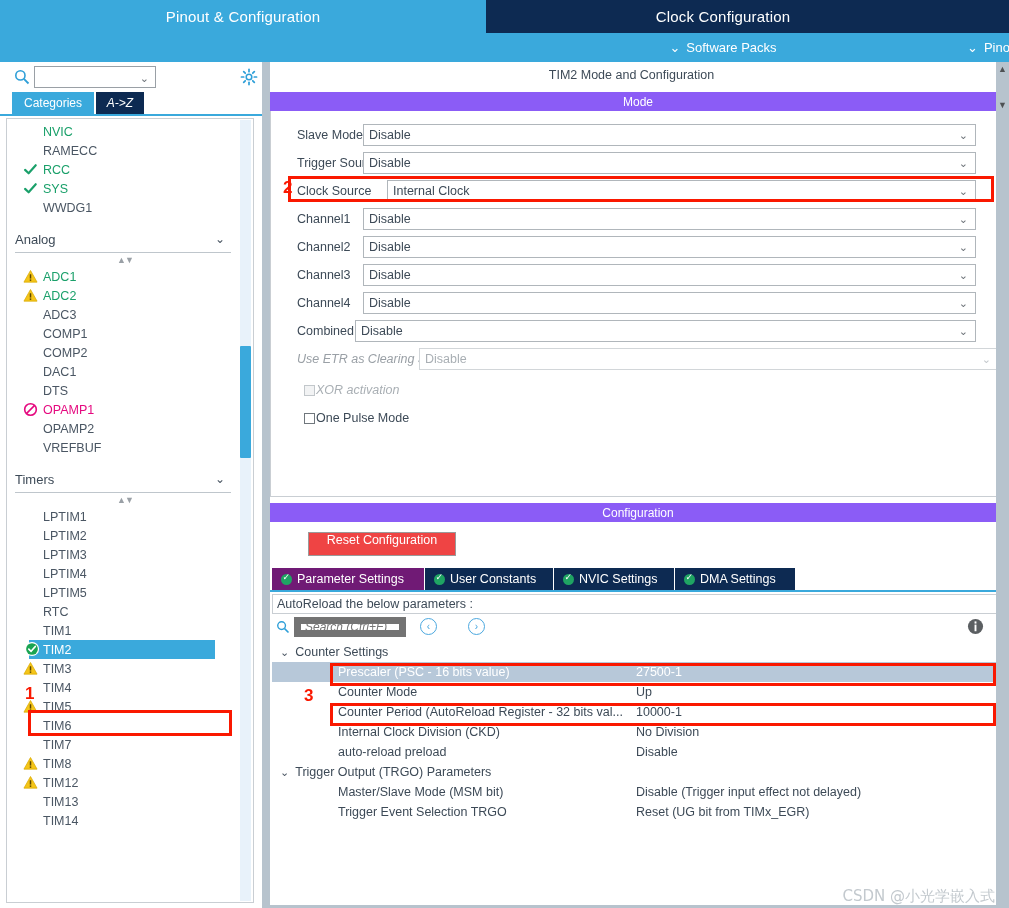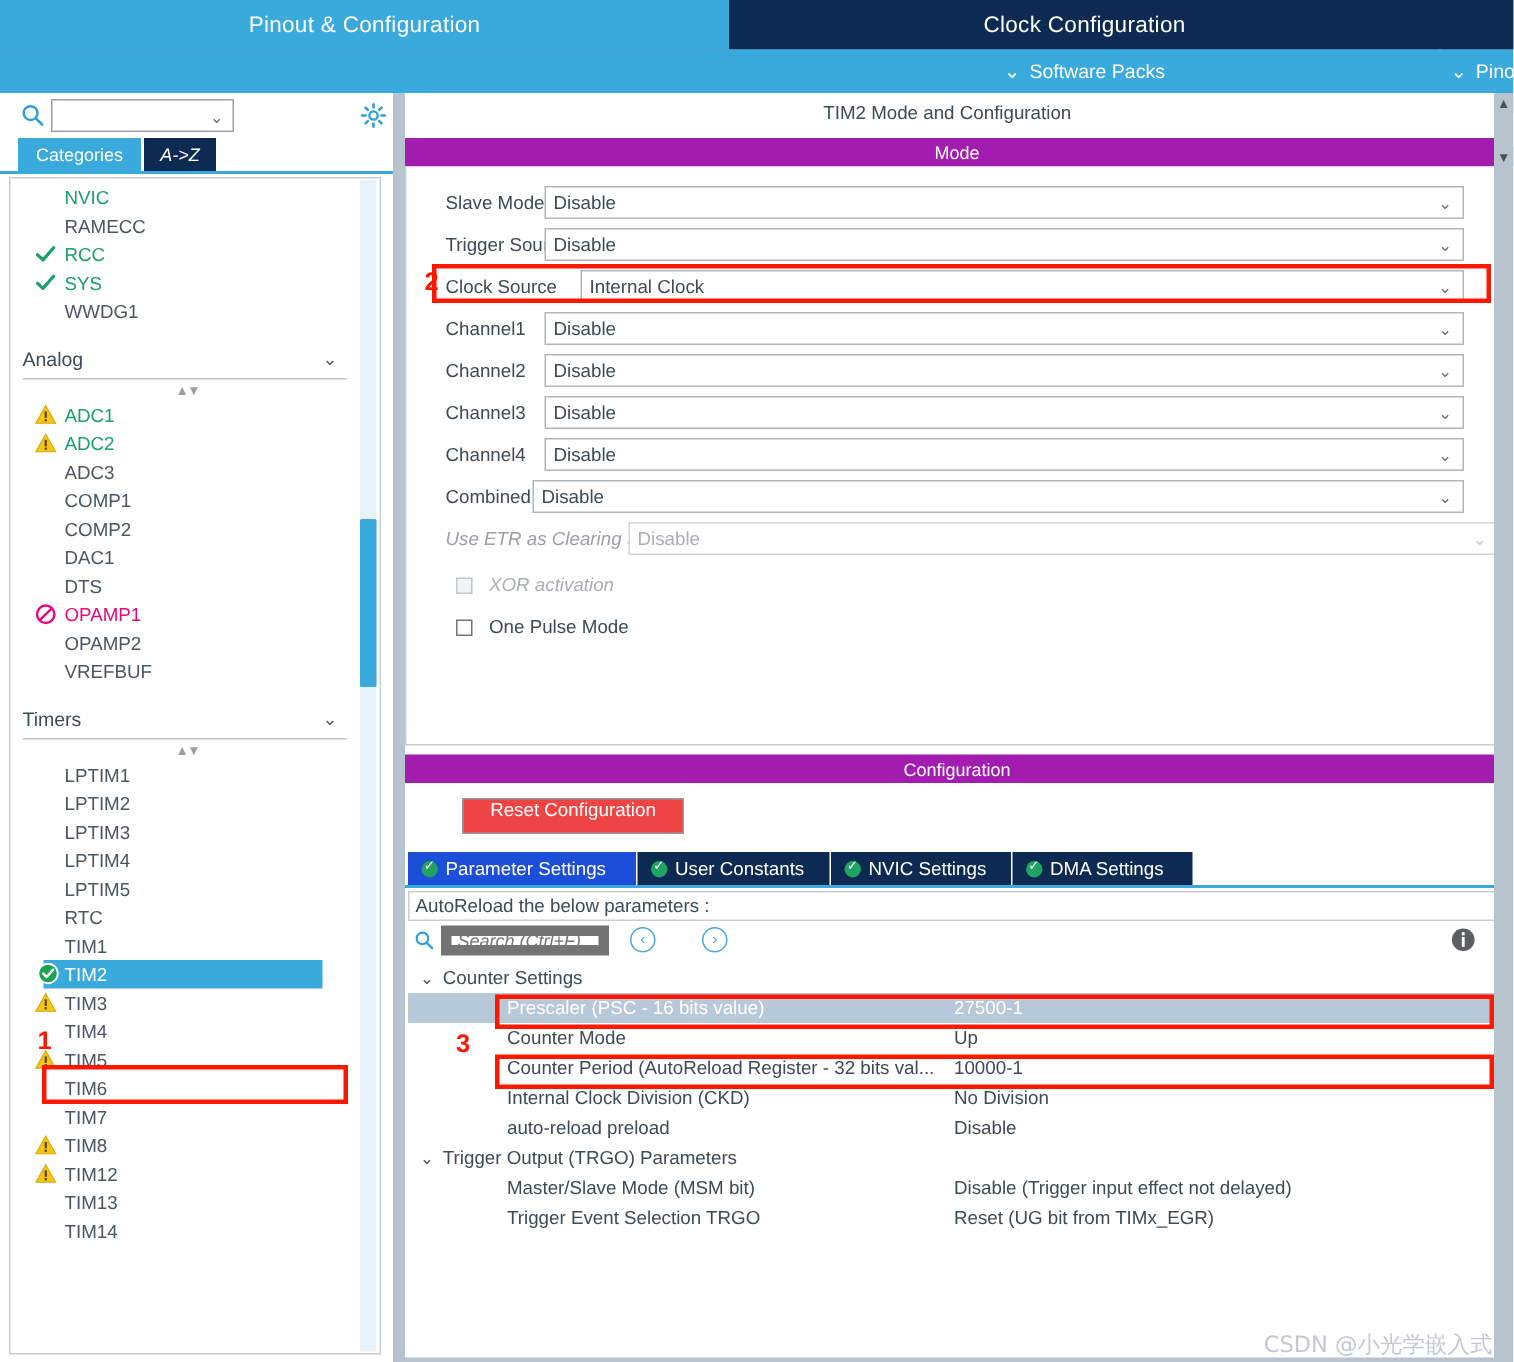--- a/index.html
+++ b/index.html
@@ -99,58 +99,58 @@
   
   .rightpanel { position:absolute; left:270px; top:62px; width:632px; height:846px; background:#ffffff; }
 
   .panel-title {
     position:absolute; left:0; top:0; width:723px; height:26px;
     display:flex; align-items:center; justify-content:center;
     font-size:12.5px; color:#3d4a57; background:#ffffff;
   }
   .section-band {
     position:absolute; left:0; width:736px; height:19px;
-    background:#a21caf; color:#ffffff; font-size:12px;
+    background:#8b5cf6; color:#ffffff; font-size:12px;
     display:flex; align-items:center; justify-content:center;
   }
   #mode-band { top:30px; }
   #config-band { top:441px; }
 
   .modebox { position:absolute; left:0; top:49px; width:736px; height:386px; border:1px solid #c9ced3; border-top:none; background:#fff; }
 
   .frow { position:absolute; height:22px; display:flex; align-items:center; }
   .flabel { font-size:12.5px; color:#3d4a57; white-space:nowrap;text-align:right; }
   .flabel.dim { color:#9aa0a6; font-style:italic; }
   .fselect {
     height:22px; border:1px solid #b0b6bb; background:#ffffff;
     display:flex; align-items:center; padding-left:5px;
     font-size:12.5px; color:#3d4a57; position:relative;
   }
   .fselect.dim { color:#a9afb4; border-color:#d2d6d9; }
   .fselect .sarrow { position:absolute; right:7px; top:4px; color:#6b7177; font-size:11px; }
   .fselect.dim .sarrow { color:#c2c7cb; }
 
-  .cbrow { position:absolute; display:flex; align-items:center; gap:11px; font-size:12.5px; color:#3d4a57; }
+  .cbrow { position:absolute; display:flex; align-items:center; gap:1px; font-size:12.5px; color:#3d4a57; }
   .cbrow.dim { color:#a9afb4; font-style:italic; }
   .cbox { width:11px; height:11px; border:1px solid #70777d; background:#fff; display:inline-block; }
   .cbrow.dim .cbox { border-color:#c2c7cb; background:#f2f3f4; }
 
   
   .configbox { position:absolute; left:0; top:460px; width:736px; height:386px; background:#ffffff; }
   .reset-btn {
     position:absolute; left:10px; top:10px; width:148px; height:24px;
     background:#ef4444; color:#ffffff; border:1px solid #9a9a9a;
     display:flex; align-items:flex-start; justify-content:center; font-size:12.5px;margin-left:28px;
   }
   .ctabs { position:absolute; left:0; top:46px; height:22px; }
   .ctab {
     position:absolute; top:0; height:22px; display:flex; align-items:center; gap:5px;
     padding:0 9px; font-size:12.5px; color:#ffffff; background:#0d2a52;
   }
-  .ctab.active { background:#1d4ed8; }
+  .ctab.active { background:#701a75; }
   .ctabs-underline { position:absolute; left:0; top:68px; width:736px; height:2px; background:#3aa9dc; }
   .ctick { width:11px; height:11px; border-radius:50%; background:#1fa463; position:relative; display:inline-block; }
   .ctick::after { content:"✓"; position:absolute; left:1.5px; top:-2px; font-size:9px; color:#fff; }
 
   .cfg-hint {
     position:absolute; left:2px; top:72px; width:730px; height:20px;
     border:1px solid #c9ced3; display:flex; align-items:center; padding-left:4px;
     font-size:12.5px; color:#3d4a57; background:#fff;
   }
   .cfg-search-row { position:absolute; left:2px; top:92px; width:730px; height:26px; }

